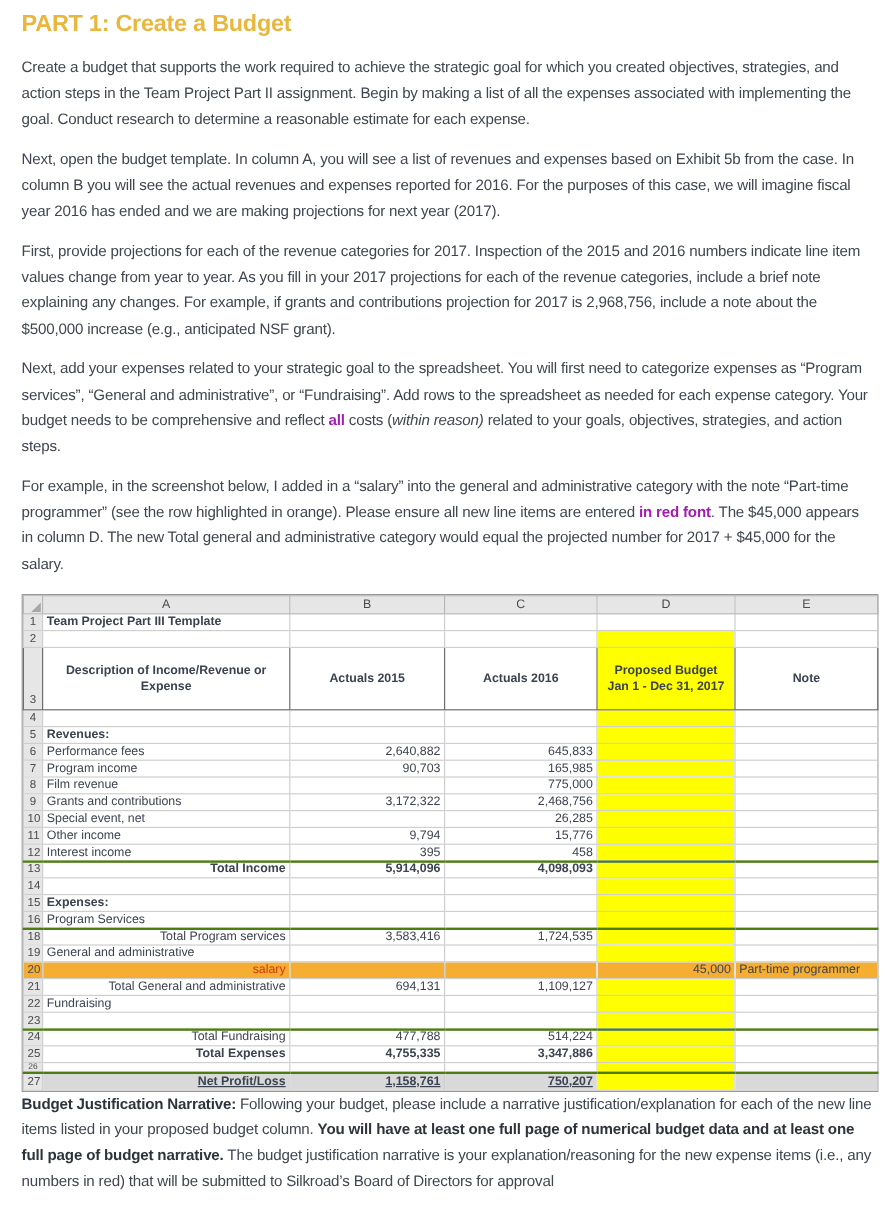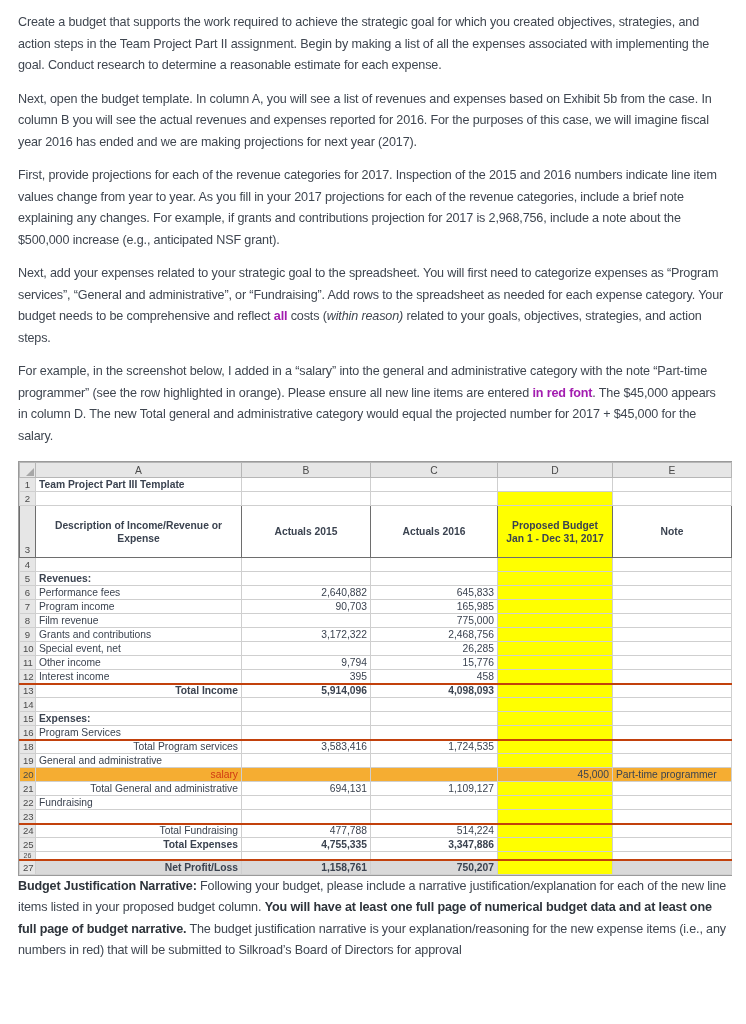--- a/index.html
+++ b/index.html
@@ -99,26 +99,26 @@
     padding: 0;
   }
 
   td.num { text-align: right; padding-right: 5px; }
   td.lbl { text-align: left; padding-left: 4px; margin-top: 16px; }
   td.rlbl { text-align: right; padding-right: 4px; }
   td.bold, th.bold { font-weight: bold; }
 
   .yellow { background: #ffff00 !important; }
   .orange { background: #f5ad32 !important; }
-  .grayrow { background: #d9d9d9 !important; }
+  .grayrow { background: #d9d9d9 !important; text-decoration: underline; }
   .redtxt { color: #d03a13; }
 
   tr.r-tall td { height: 52px; }
   tr.r-26 td { height: 5px; font-size: 7px; }
-  tr.topthick td { border-top: 2px solid #c2410c; }
+  tr.topthick td { border-top: 2px solid #4d7c0f; }
   tr.r-hdr td, tr.r-hdr th {
     text-align: center;
     font-weight: bold;
     border: 1px solid #6e6e6e;
     line-height: 13px;
     white-space: normal;
   }
   tr.r-hdr td.rh { font-weight: normal; vertical-align: bottom; padding-bottom: 1px; }
   td.hdr-d { line-height: 13px; }
 
@@ -130,20 +130,21 @@
     margin-top: 0;
     letter-spacing: -0.15px;
   }
   .narr b { font-weight: bold; color: #2e343b; }
 </style>
 </head>
 <body>
 
 <div class="page">
 
+  <h1 class="doc-title">PART 1:  Create a Budget</h1>
 
   <p class="para">Create a budget that supports the work required to achieve the strategic goal for which you created objectives, strategies, and action steps in the Team Project Part II assignment. Begin by making a list of all the expenses associated with implementing the goal.  Conduct research to determine a reasonable estimate for each expense.</p>
   <p class="para">Next, open the budget template.  In column A, you will see a list of revenues and expenses based on Exhibit 5b from the case.  In column B you will see the actual revenues and expenses reported for 2016.  For the purposes of this case, we will imagine fiscal year 2016 has ended and we are making projections for next year (2017).</p>
   <p class="para">First, provide projections for each of the revenue categories for 2017.  Inspection of the 2015 and 2016 numbers indicate line item values change from year to year.  As you fill in your 2017 projections for each of the revenue categories, include a brief note explaining any changes.  For example, if grants and contributions projection for 2017 is 2,968,756, include a note about the $500,000 increase (e.g., anticipated NSF grant).</p>
 
   <p class="para"><span>Next, add your expenses related to your strategic goal to the spreadsheet.  You will first need to categorize expenses as “Program services”, “General and administrative”, or “Fundraising”.  Add rows to the spreadsheet as needed for each expense category.  Your budget needs to be comprehensive and reflect </span><b>all</b><span> costs (</span><i>within reason)</i><span> related to your goals, objectives, strategies, and action steps.</span></p>
 
   <p class="para"><span>For example, in the screenshot below, I added in a “salary” into the general and administrative category with the note “Part-time programmer” (see the row highlighted in orange). Please ensure all new line items are entered </span><b>in red font</b><span>. The $45,000 appears in column D.  The new Total general and administrative category would equal the projected number for 2017 + $45,000 for the salary.</span></p>
 
   <div class="sheet-wrap">

